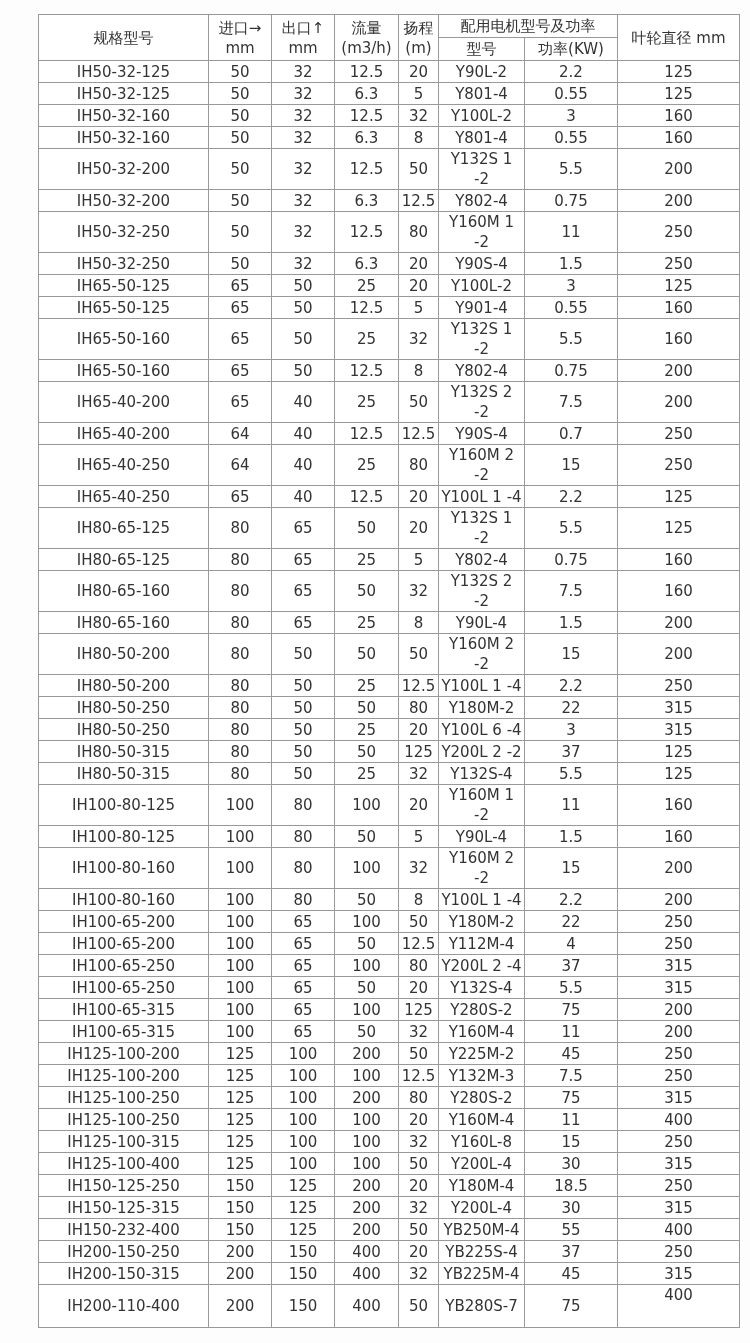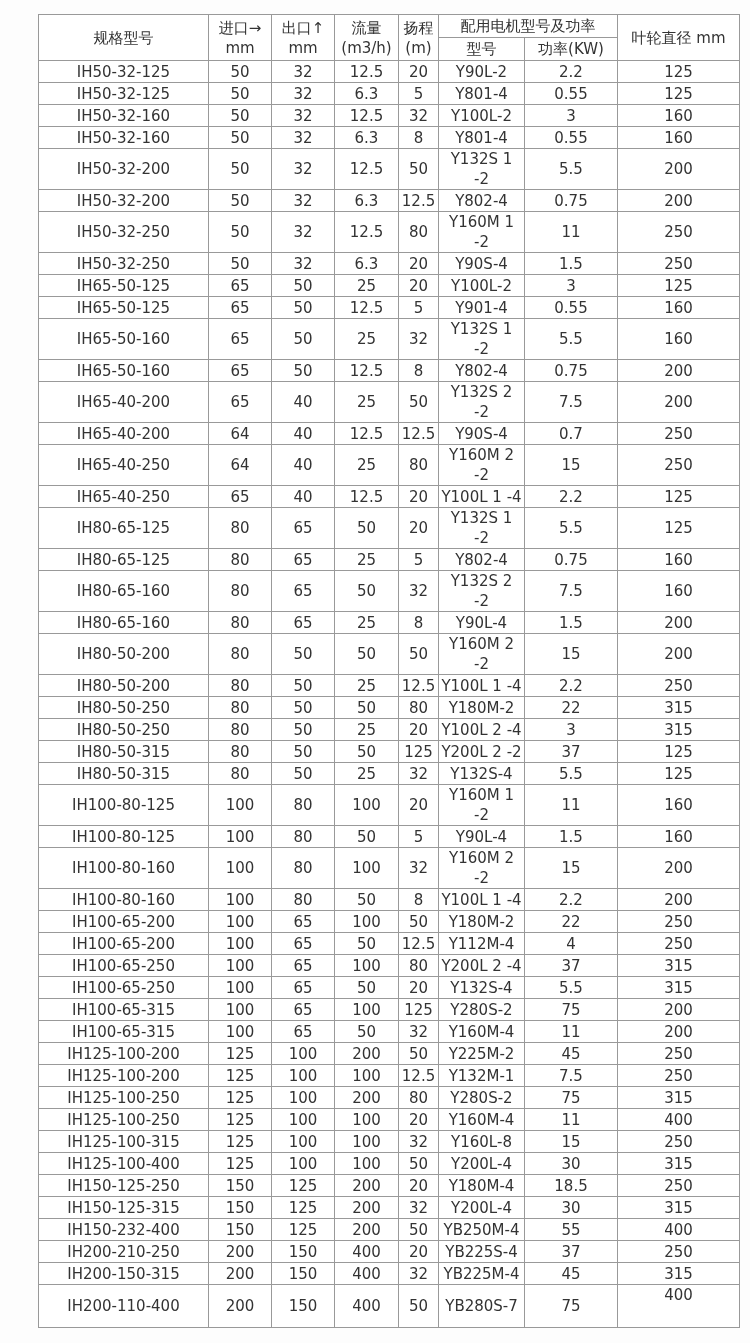--- a/index.html
+++ b/index.html
@@ -316,21 +316,21 @@
           <td class="pre">Y180M-2</td>
           <td>22</td>
           <td>315</td>
         </tr>
         <tr>
           <td>IH80-50-250</td>
           <td>80</td>
           <td>50</td>
           <td>25</td>
           <td>20</td>
-          <td class="pre">Y100L 2 -4</td>
+          <td class="pre">Y100L 6 -4</td>
           <td>3</td>
           <td>315</td>
         </tr>
         <tr>
           <td>IH80-50-315</td>
           <td>80</td>
           <td>50</td>
           <td>50</td>
           <td>125</td>
           <td class="pre">Y200L 2 -2</td>
@@ -458,21 +458,21 @@
           <td class="pre">Y225M-2</td>
           <td>45</td>
           <td>250</td>
         </tr>
         <tr>
           <td>IH125-100-200</td>
           <td>125</td>
           <td>100</td>
           <td>100</td>
           <td>12.5</td>
-          <td class="pre">Y132M-1</td>
+          <td class="pre">Y132M-3</td>
           <td>7.5</td>
           <td>250</td>
         </tr>
         <tr>
           <td>IH125-100-250</td>
           <td>125</td>
           <td>100</td>
           <td>200</td>
           <td>80</td>
           <td class="pre">Y280S-2</td>
@@ -533,21 +533,21 @@
           <td>IH150-232-400</td>
           <td>150</td>
           <td>125</td>
           <td>200</td>
           <td>50</td>
           <td class="pre">YB250M-4</td>
           <td>55</td>
           <td>400</td>
         </tr>
         <tr>
-          <td>IH200-210-250</td>
+          <td>IH200-150-250</td>
           <td>200</td>
           <td>150</td>
           <td>400</td>
           <td>20</td>
           <td class="pre">YB225S-4</td>
           <td>37</td>
           <td>250</td>
         </tr>
         <tr>
           <td>IH200-150-315</td>

